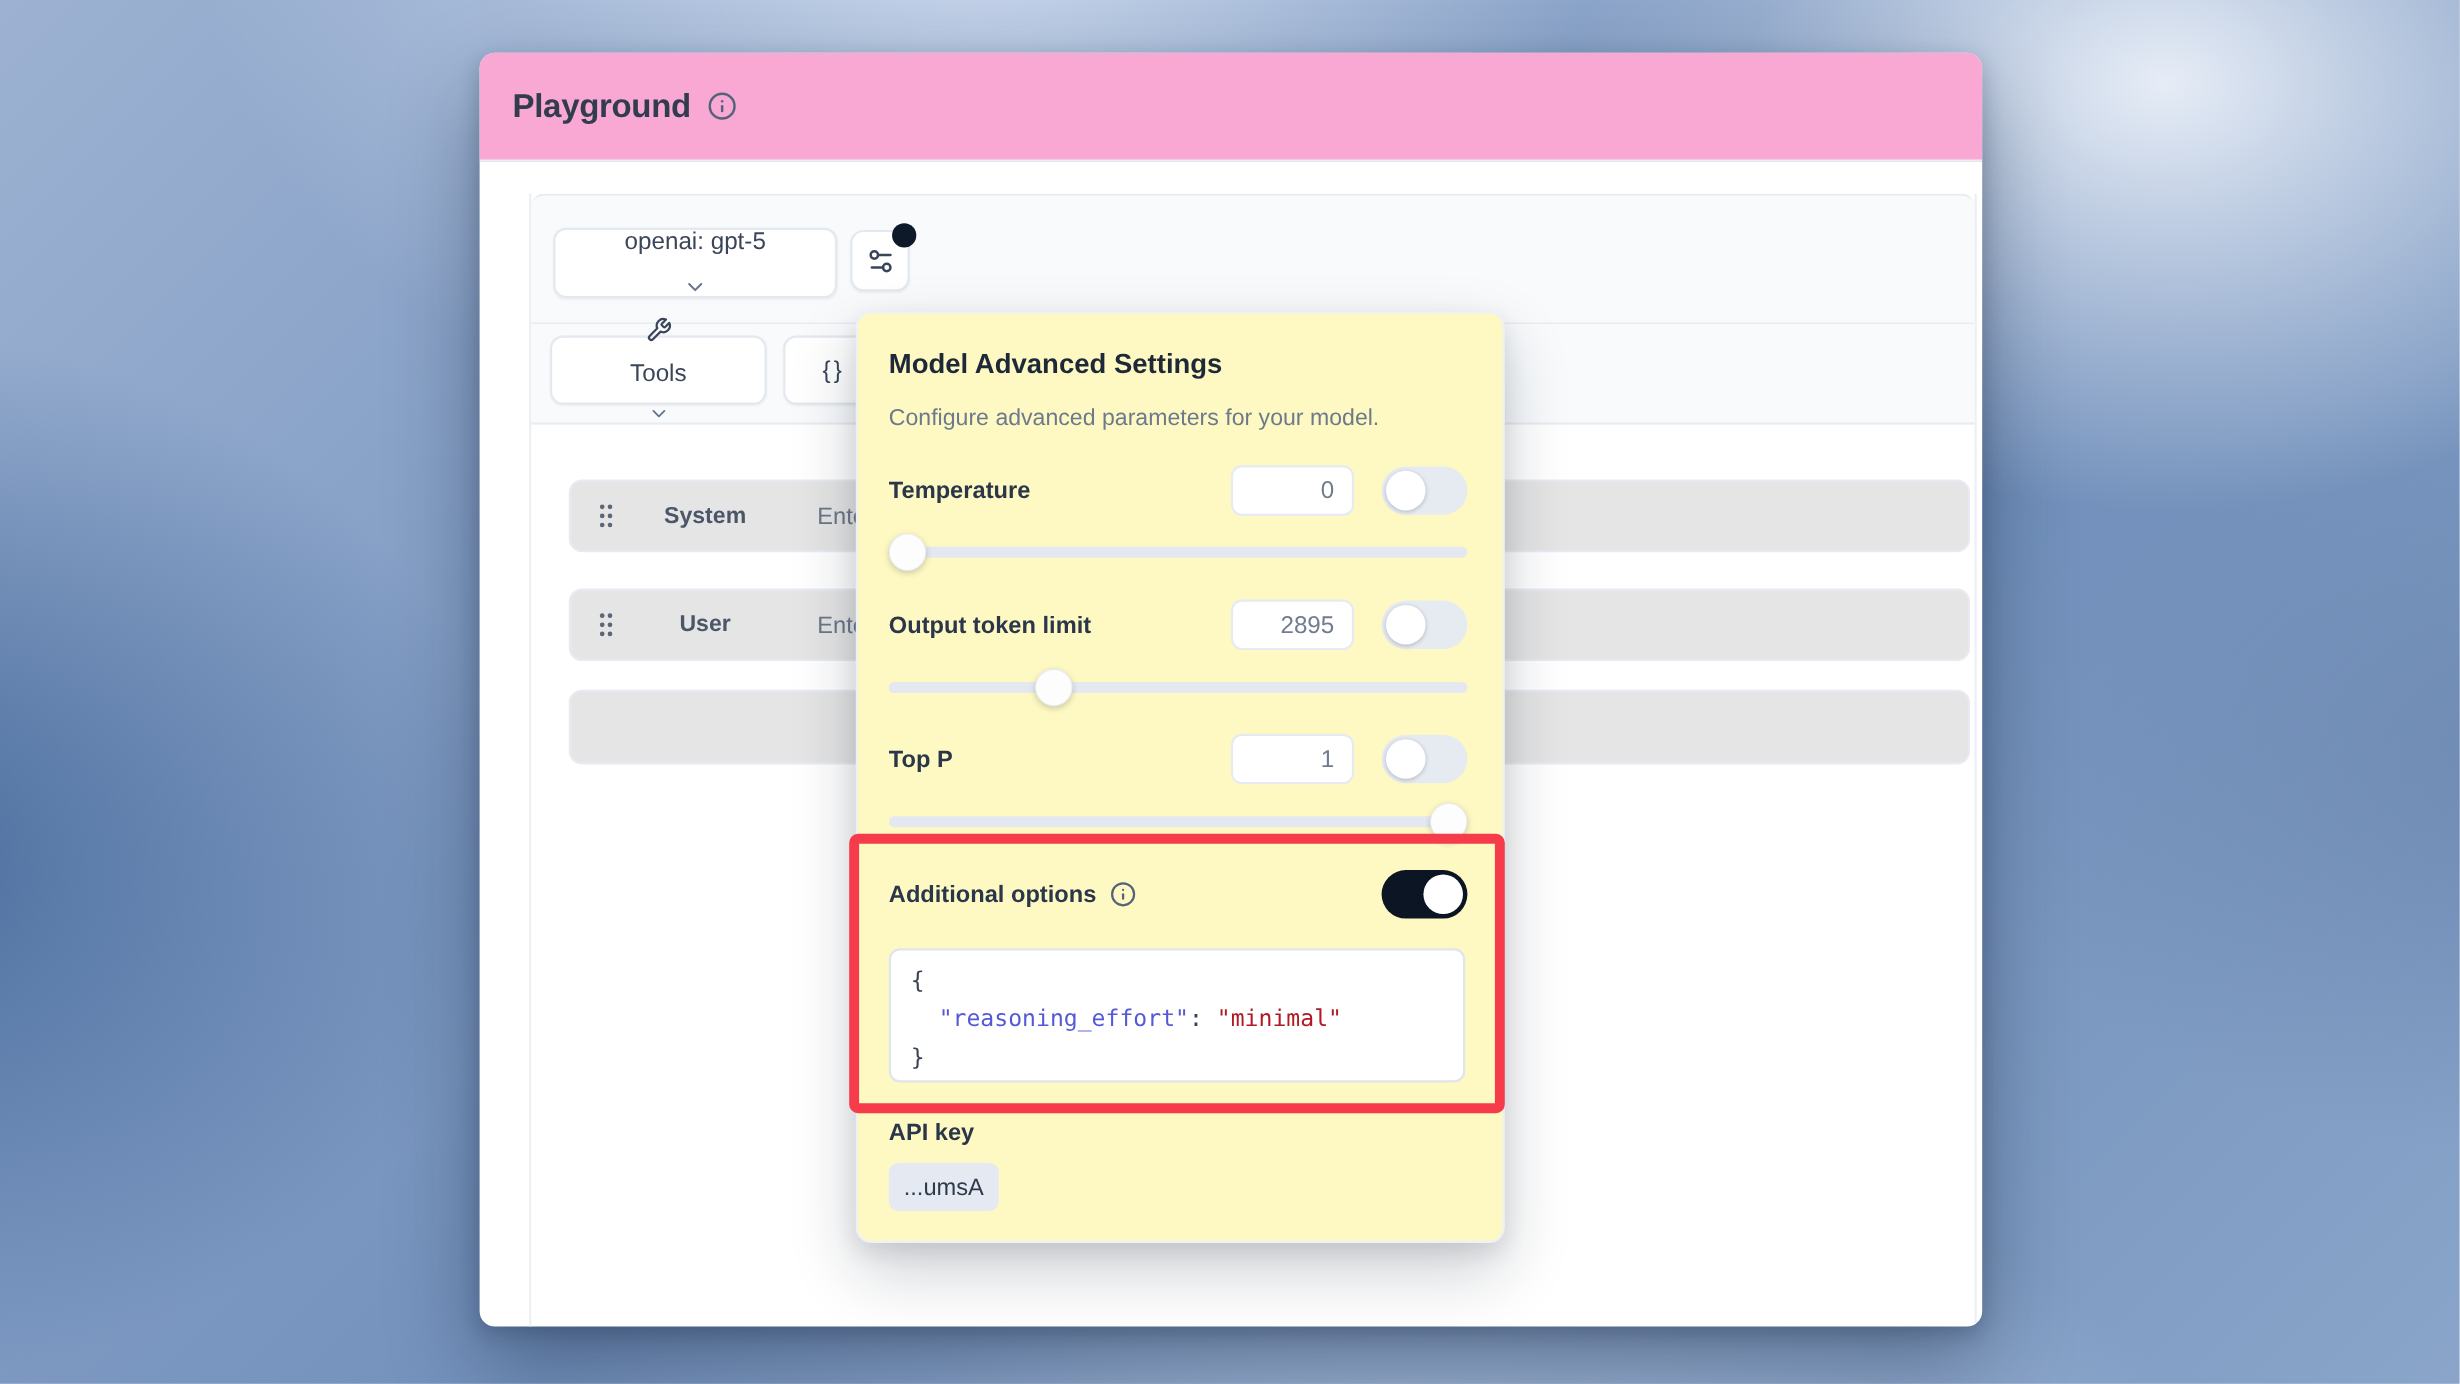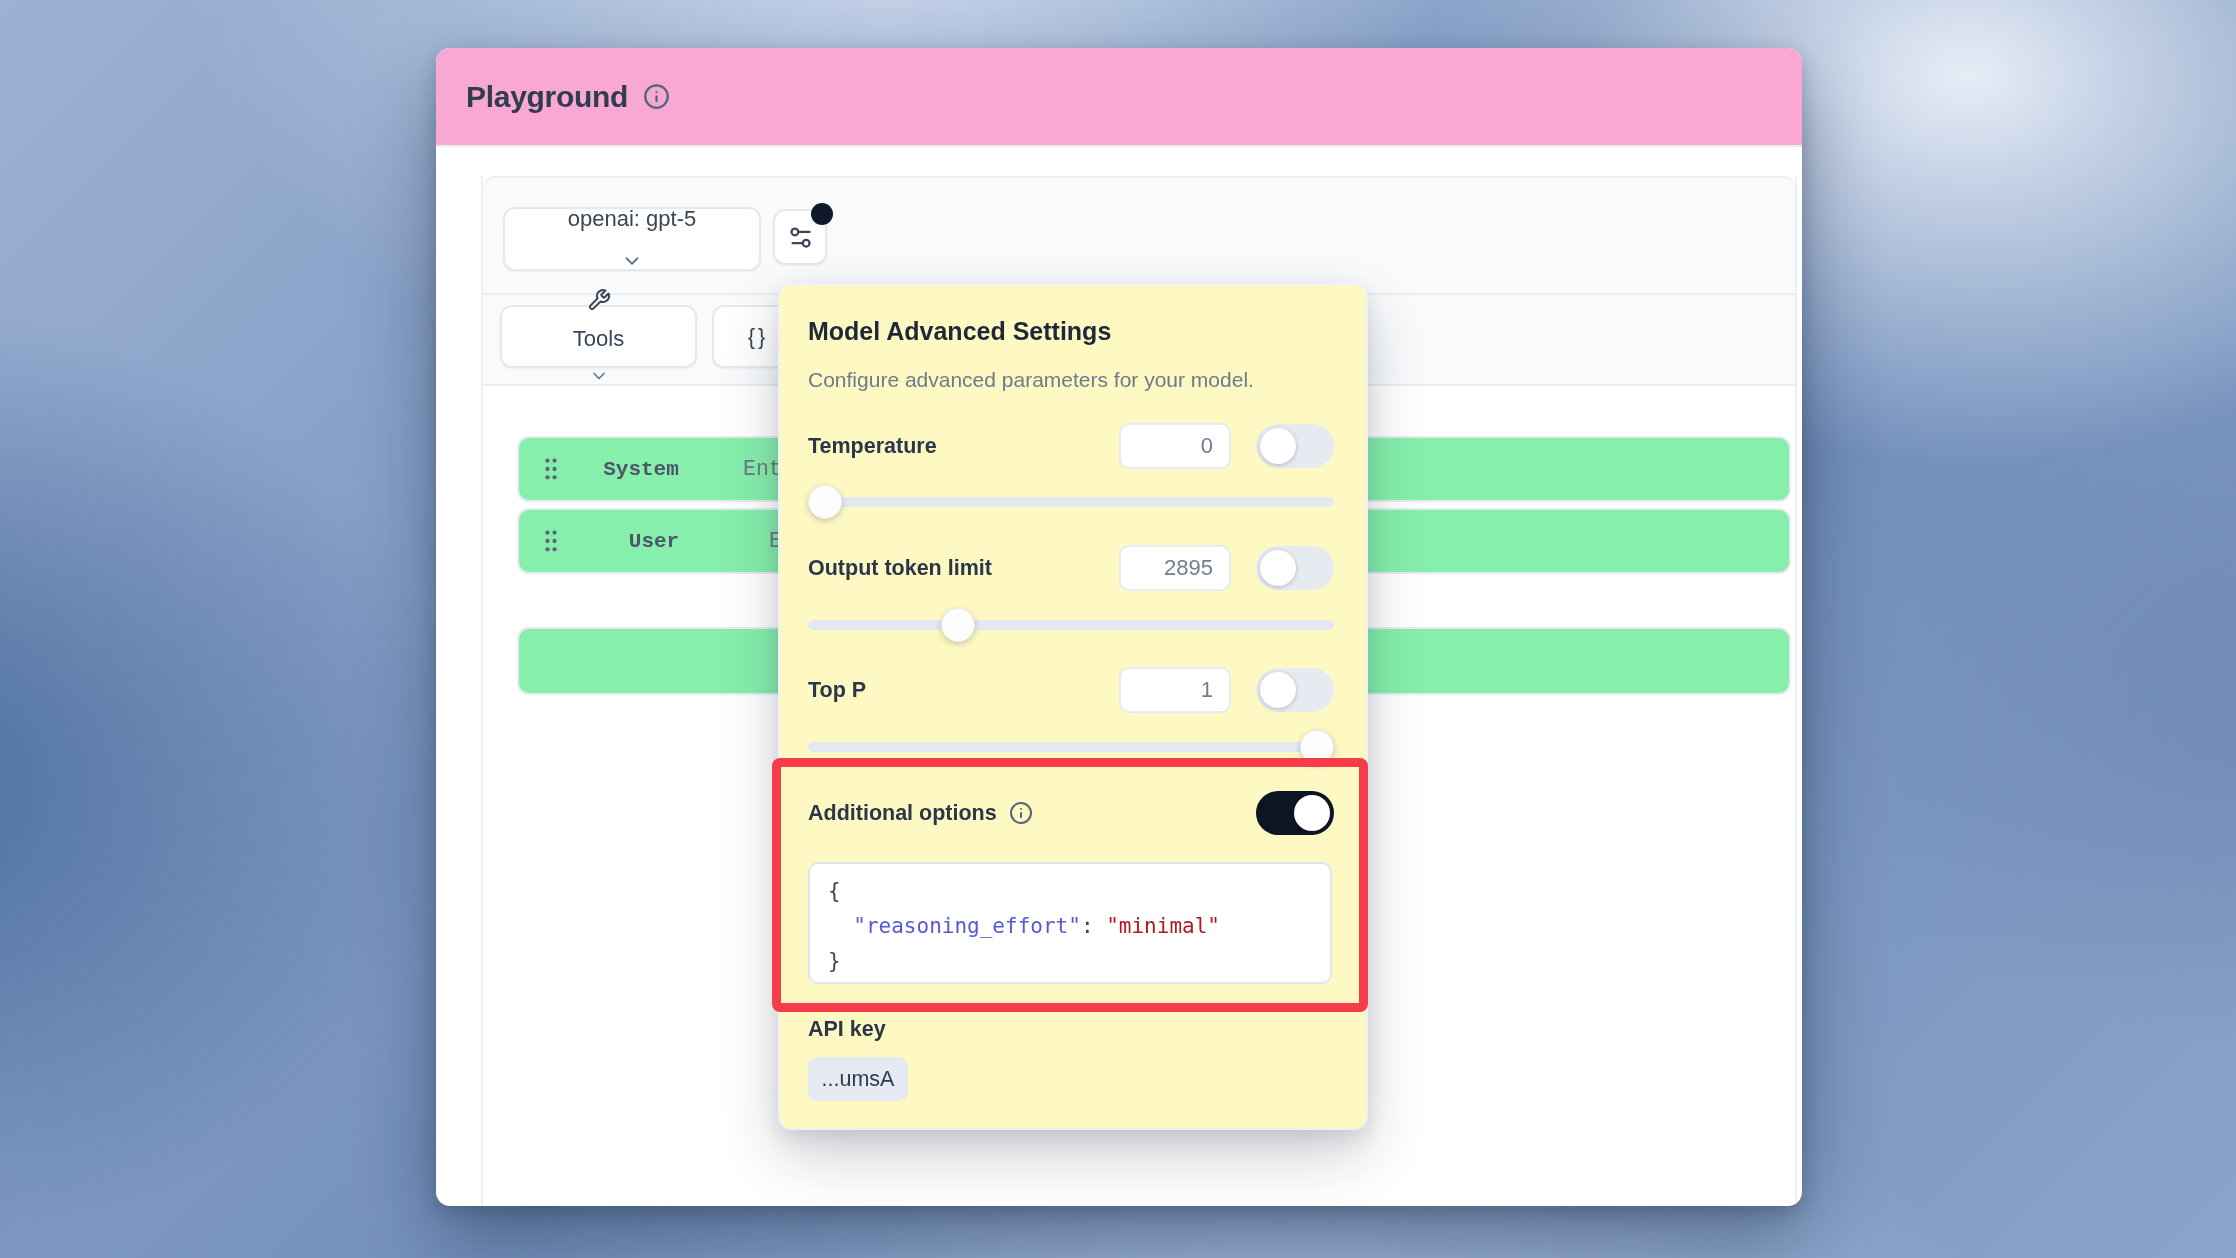--- a/index.html
+++ b/index.html
@@ -46,25 +46,25 @@
     cursor:pointer;
     flex-direction:column;
   }
   .model-btn { position:absolute; left:20px; top:29px; width:258px; height:64px; gap:18px; font-weight:500; }
   .settings-btn { position:absolute; left:290px; top:31px; width:54px; height:56px; }
   .dot-badge { position:absolute; right:-8px; top:-8px; width:22px; height:22px; border-radius:50%; background:#0d1829; }
   .tools-btn { position:absolute; left:17px; top:10px; width:197px; height:63px; gap:14px; font-weight:500; }
   .code-btn { position:absolute; left:229px; top:10px; width:92px; height:63px; letter-spacing:3px; }
   .msg-row {
     position:absolute; left:34px; right:4px; height:66px;
-    background:#86efac; border:2px solid #e7ebf1; border-radius:12px;
-    display:flex; align-items:center; padding-left:22px;font-family:Liberation Mono, monospace;
+    background:#e5e5e5; border:2px solid #e7ebf1; border-radius:12px;
+    display:flex; align-items:center; padding-left:22px;
   }
   .msg-row.r0 { top:260px; }
-  .msg-row.r1 { top:332px;gap:13px; }
+  .msg-row.r1 { top:359px; }
   .msg-row.r2 { top:451px; height:68px; }
   .role-label { width:160px; text-align:center; font-size:21px; font-weight:600; color:#4b5768; }
   .msg-placeholder { font-size:21.5px; color:#6b7787; margin-left:22px; }
   
   .popover {
     position:absolute; left:778px; top:283px; width:590px; height:847px;
     background:#fef9c3; border:2px solid #eef1f5; border-radius:14px; z-index:5;
     box-shadow:0 26px 60px rgba(15,23,42,.20), 0 8px 20px rgba(15,23,42,.10);
   }
   .pop-title { position:absolute; left:28px; top:32px; font-size:25px; font-weight:600; color:#1d2838; }

